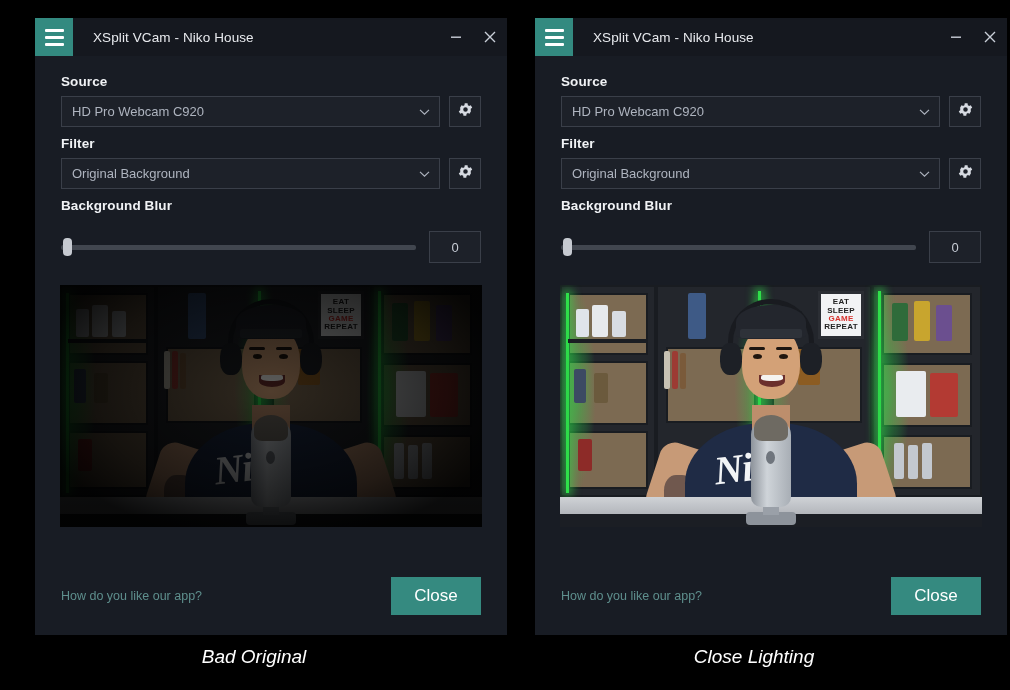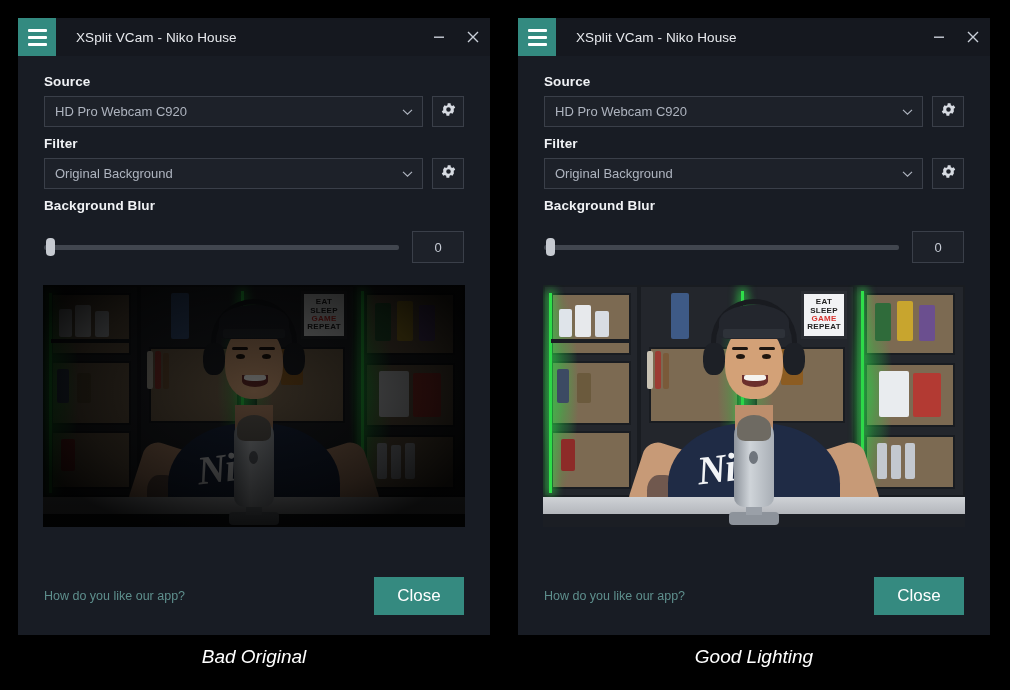--- a/index.html
+++ b/index.html
@@ -20,20 +20,21 @@
   }
 
   
   .panel {
     position: absolute;
     width: 472px;
     height: 617px;
     background: #181c24;
     display: flex;
     flex-direction: column;
+    margin-left: 17px;
   }
   .panel.left  { left: 18px;  top: 18px; }
   .panel.right { left: 518px; top: 18px; }
 
   
   .titlebar {
     position: relative;
     height: 38px;
     background: #15181f;
     display: flex;
@@ -735,15 +736,15 @@
 
     </div>
 
     <div class="footer">
       <div class="feedback-link">How do you like our app?</div>
       <button class="close-btn">Close</button>
     </div>
   </div>
 
   <div class="caption left">Bad Original</div>
-  <div class="caption right">Good Lighting</div>
+  <div class="caption right">Close Lighting</div>
 
 </div>
 
 </body></html>

